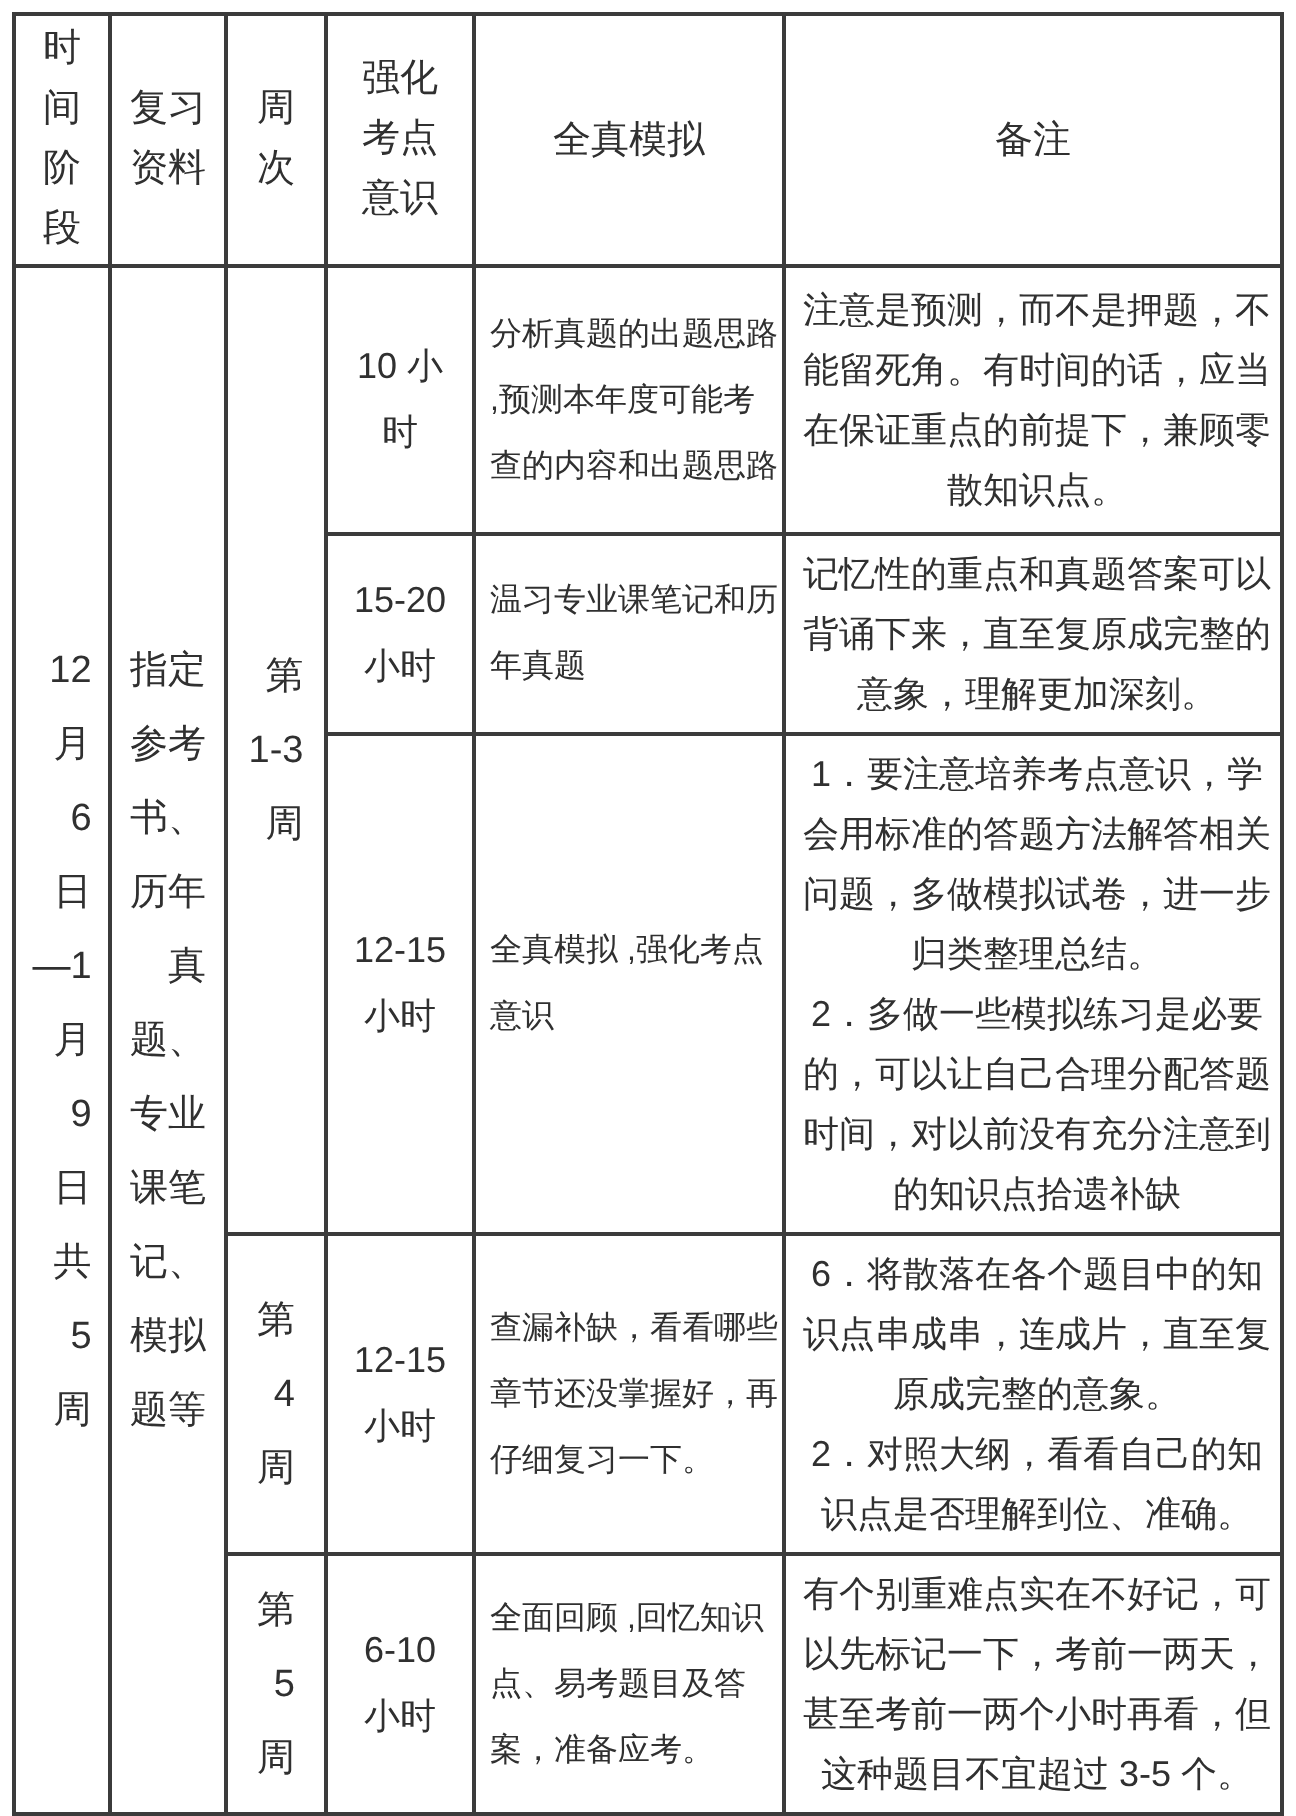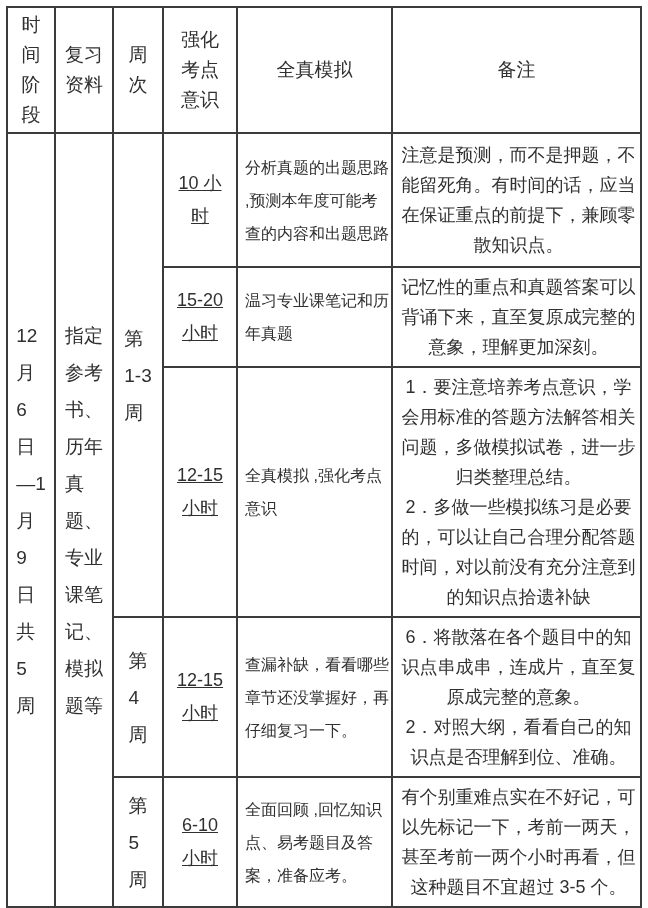--- a/index.html
+++ b/index.html
@@ -31,27 +31,26 @@
     display: inline-block;
     line-height: 30px;
     text-align: center;
   }
   .vhead.one { width: 22px; }
   .vhead.two { width: 42px; }
   .vcell {
     display: inline-block;
     white-space: pre-line;
     line-height: 37px;
-    text-align: left;
+    text-align: right;
   }
   td.hours-cell {
     font-size: 18px;
     line-height: 33px;
     padding: 0 8px;
-    text-decoration: underline;
   }
   td.content-cell {
     font-size: 16px;
     text-align: left;
     line-height: 33px;
     padding: 4px 2px 4px 7px;
   }
   td.note-cell {
     font-size: 18px;
     text-align: center;

